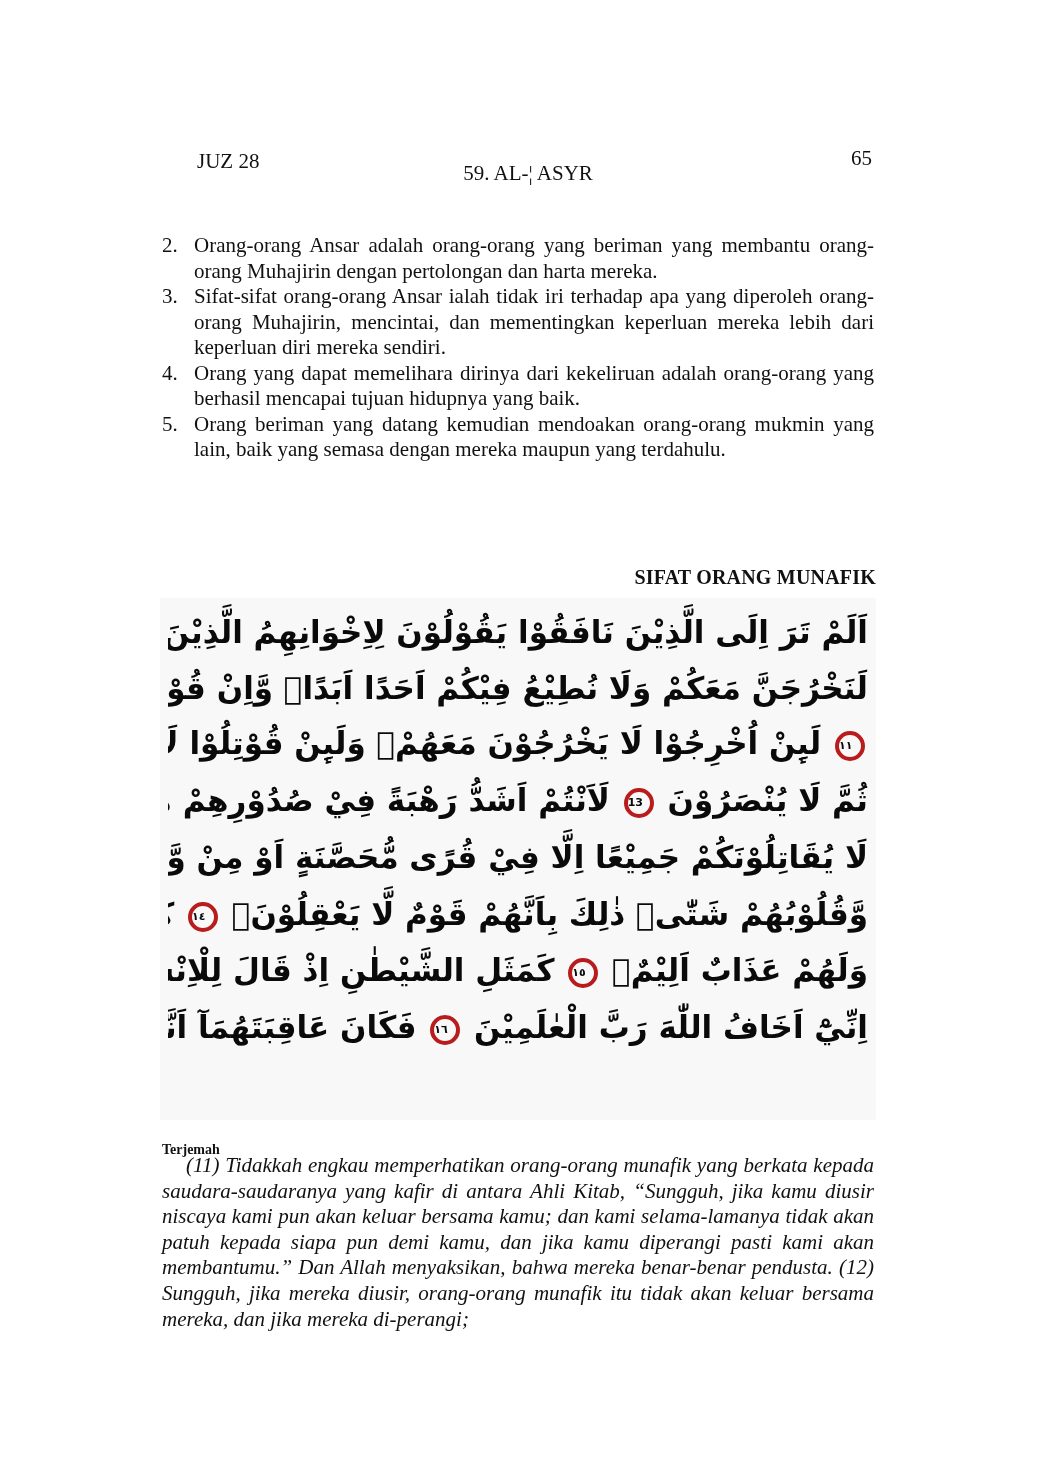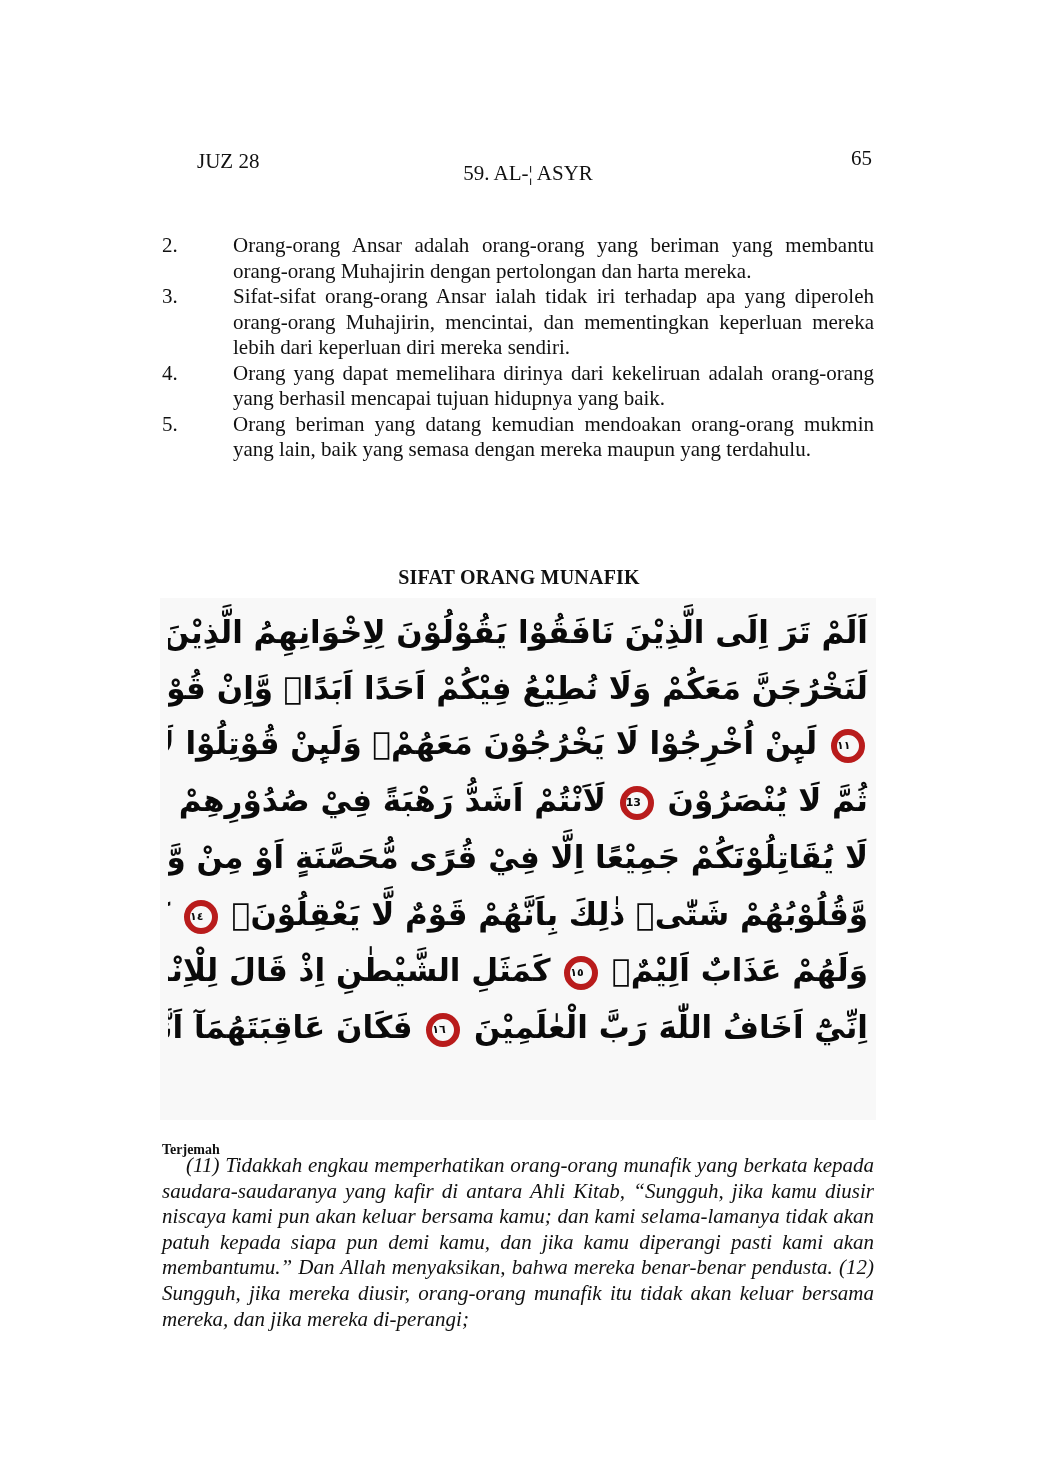--- a/index.html
+++ b/index.html
@@ -46,29 +46,28 @@
       text-align-last: left;
     }
     .conclusions li .num {
       position: absolute;
       left: 0;
       top: 0;
     }
     .conclusions li .txt {
       display: block;
       text-align: justify;
-      margin-left: 39px;
     }
 
     .section-title {
       position: absolute;
       top: 563px;
       left: 162px;
       width: 714px;
-      text-align: center;
+      text-align: right;
       font-weight: bold;
       font-size: 20px;
       line-height: 28px;
       letter-spacing: 0.2px;
     }
 
     .arabic-block {
       position: absolute;
       top: 598px;
       left: 160px;
@@ -94,21 +93,21 @@
       direction: rtl;
     }
     .arabic-line.last {
       text-align: right;
       text-align-last: right;
     }
     .ayah-mark {
       display: inline-block;
       width: 22px;
       height: 22px;
-      border: 6px solid #b91c1c;
+      border: 4px solid #b91c1c;
       border-radius: 50%;
       font-size: 11px;
       line-height: 22px;
       vertical-align: middle;
       font-weight: bold;
       margin: 0 3px;
       direction: ltr;
     }
 
     .terjemah-title {

